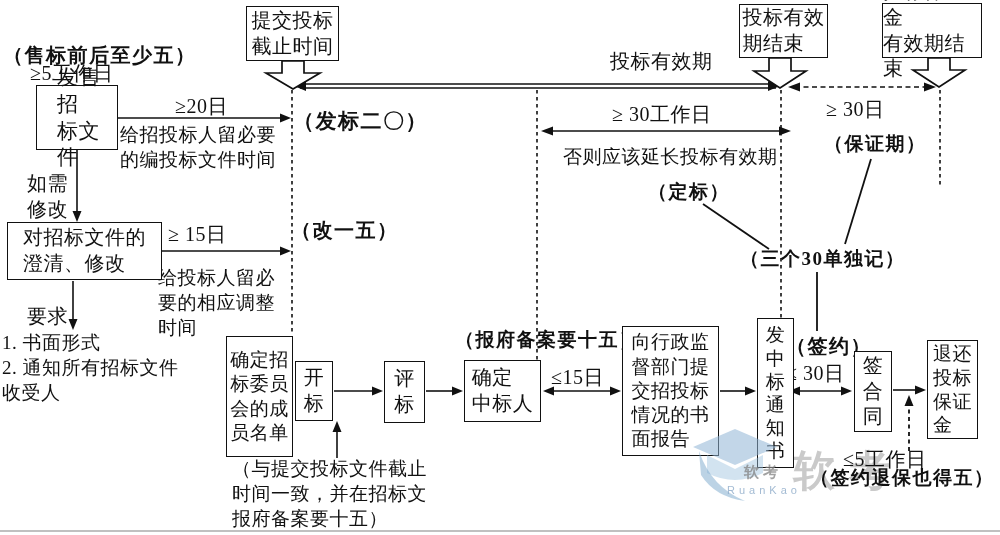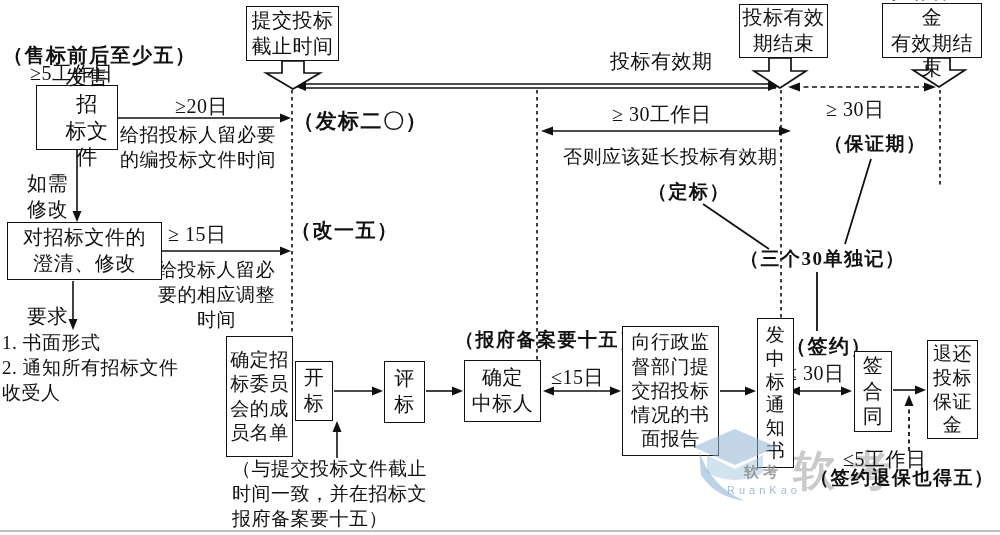--- a/index.html
+++ b/index.html
@@ -9,21 +9,21 @@
     overflow:hidden;
   }
   svg.wires{position:absolute;left:0;top:0;z-index:2;}
   .wm-big{
     position:absolute;z-index:1;font-weight:700;
     color:rgba(158,158,158,0.55);letter-spacing:14px;pointer-events:none;
     font-family:"Liberation Sans",sans-serif;
   }
   .box{
     position:absolute;z-index:3;border:1.6px solid #111;background:#fff;
-    display:flex;align-items:center;justify-content:center;text-align:center;
+    display:flex;align-items:center;justify-content:center;text-align:left;
     white-space:pre-line;font-size:20px;line-height:1.28;box-sizing:border-box;
     letter-spacing:0.5px;
   }
   .lbl{
     position:absolute;z-index:3;white-space:pre-line;font-size:20px;
     line-height:1.32;letter-spacing:0.5px;
   }
   .small{font-size:19px;}
   .hw{
     position:absolute;z-index:3;white-space:pre;font-weight:800;
@@ -130,21 +130,21 @@
   <div class="hw" style="left:786px;top:333px;font-size:20px;">（签约）</div>
   <div class="hw" style="left:810px;top:465px;">（签约退保也得五）</div>
 
   <div class="lbl" style="left:30px;top:60px;">≥5工作日</div>
   <div class="lbl" style="left:175px;top:93px;">≥20日</div>
   <div class="lbl small" style="left:120px;top:122px;">给招投标人留必要
 的编投标文件时间</div>
   <div class="lbl" style="left:27px;top:170px;">如需
 修改</div>
   <div class="lbl" style="left:168px;top:221px;">≥ 15日</div>
-  <div class="lbl small" style="left:158px;top:257px;text-align:center;">给投标人留必
+  <div class="lbl small" style="left:158px;top:265px;">给投标人留必
 要的相应调整
 时间</div>
   <div class="lbl" style="left:27px;top:303px;">要求</div>
   <div class="lbl small" style="left:2px;top:330px;">1. 书面形式
 2. 通知所有招标文件
 收受人</div>
   <div class="lbl" style="left:566px;top:48px;margin-left:44px;">投标有效期</div>
   <div class="lbl" style="left:612px;top:101px;">≥ 30工作日</div>
   <div class="lbl small" style="left:563px;top:144px;">否则应该延长投标有效期</div>
   <div class="lbl" style="left:826px;top:96px;">≥ 30日</div>

